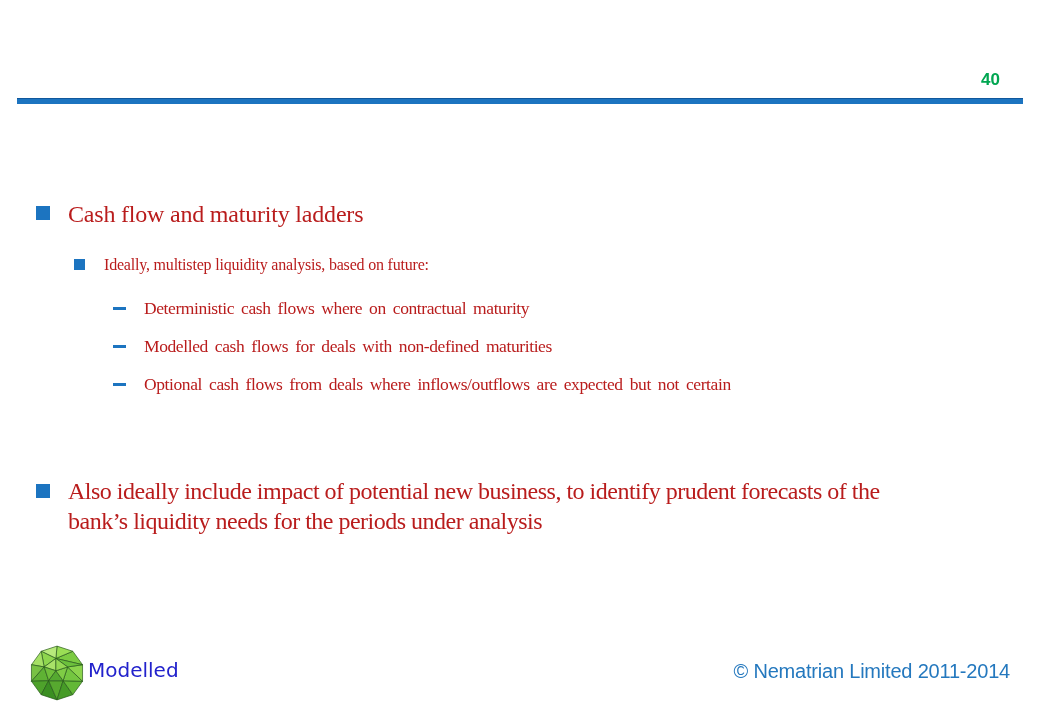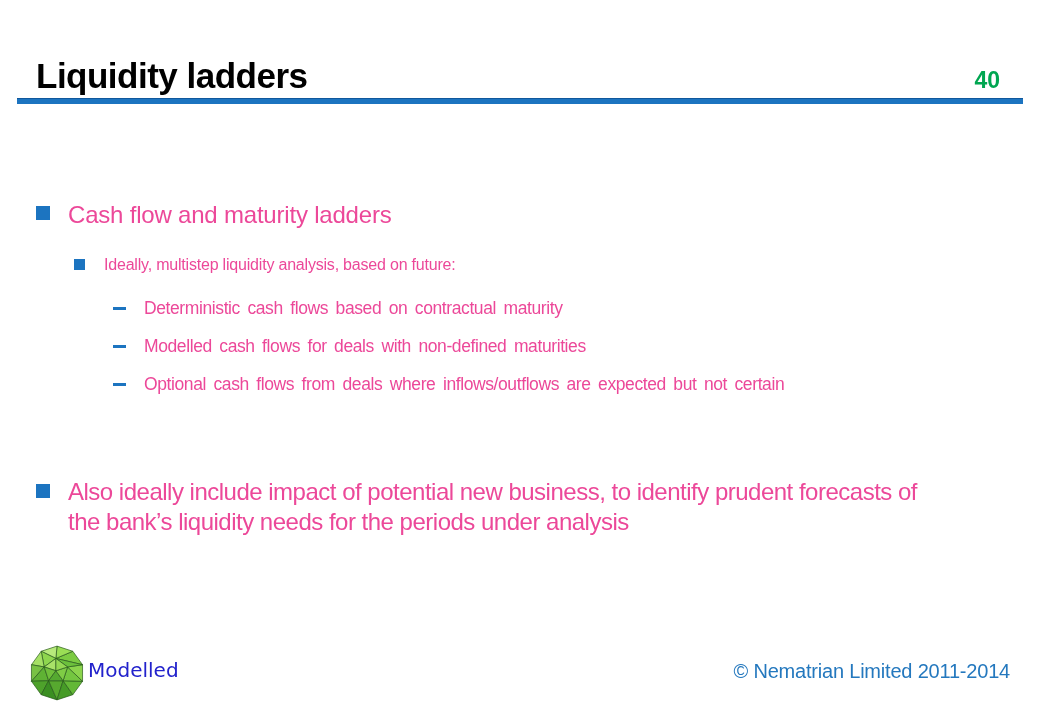--- a/index.html
+++ b/index.html
@@ -12,34 +12,34 @@
     overflow:hidden;
   }
   
   .title{
     position:absolute;left:36px;top:57px;
     font-size:35px;line-height:38px;font-weight:bold;
     letter-spacing:-0.5px;color:#000;
   }
   .page-number{
     position:absolute;right:40px;top:68px;
-    font-size:23px;line-height:24px;font-weight:bold;
+    font-size:17px;line-height:24px;font-weight:bold;
     color:#00A651;
   }
   .title-rule{
     position:absolute;left:17px;top:98px;
     width:1006px;height:5px;
     background:#1C74C0;
     border-top:1px solid #10589c;
   }
   
   .row{position:absolute;}
   .sq{position:absolute;background:#1C74C0;display:block;}
   .dash{position:absolute;background:#1C74C0;display:block;width:13px;height:3px;}
-  .txt{display:block;color:#ec4899;}
+  .txt{display:block;color:#b91c1c;font-family:Liberation Serif, serif;}
 
   .r1{left:36px;top:201px;width:960px;}
   .r1 .sq{width:14px;height:14px;left:0;top:5px;}
   .r1 .txt{padding-left:32px;font-size:24px;line-height:27px;letter-spacing:-0.2px;}
 
   .r2{left:74px;top:252px;width:920px;}
   .r2 .sq{width:11px;height:11px;left:0;top:7px;}
   .r2 .txt{padding-left:30px;font-size:16px;line-height:25px;letter-spacing:-0.2px;white-space:nowrap;}
 
   .r3{left:113px;top:298px;}
@@ -70,37 +70,36 @@
     position:absolute;right:30px;top:659px;
     font-size:20px;line-height:24px;color:#2478BE;
     letter-spacing:-0.2px;
   }
 </style>
 </head>
 <body>
 
 <div class="slide">
 
-  <div class="title">Liquidity ladders</div>
   <div class="page-number">40</div>
   <div class="title-rule"></div>
 
   <div class="row r1">
     <span class="sq"></span>
     <span class="txt">Cash flow and maturity ladders</span>
   </div>
 
   <div class="row r2">
     <span class="sq"></span>
     <span class="txt">Ideally, multistep liquidity analysis, based on future:</span>
   </div>
 
   <div class="row r3">
     <span class="dash"></span>
-    <span class="txt">Deterministic cash flows based on contractual maturity</span>
+    <span class="txt">Deterministic cash flows where on contractual maturity</span>
   </div>
 
   <div class="row r4">
     <span class="dash"></span>
     <span class="txt">Modelled cash flows for deals with non-defined maturities</span>
   </div>
 
   <div class="row r5">
     <span class="dash"></span>
     <span class="txt">Optional cash flows from deals where inflows/outflows are expected but not certain</span>

